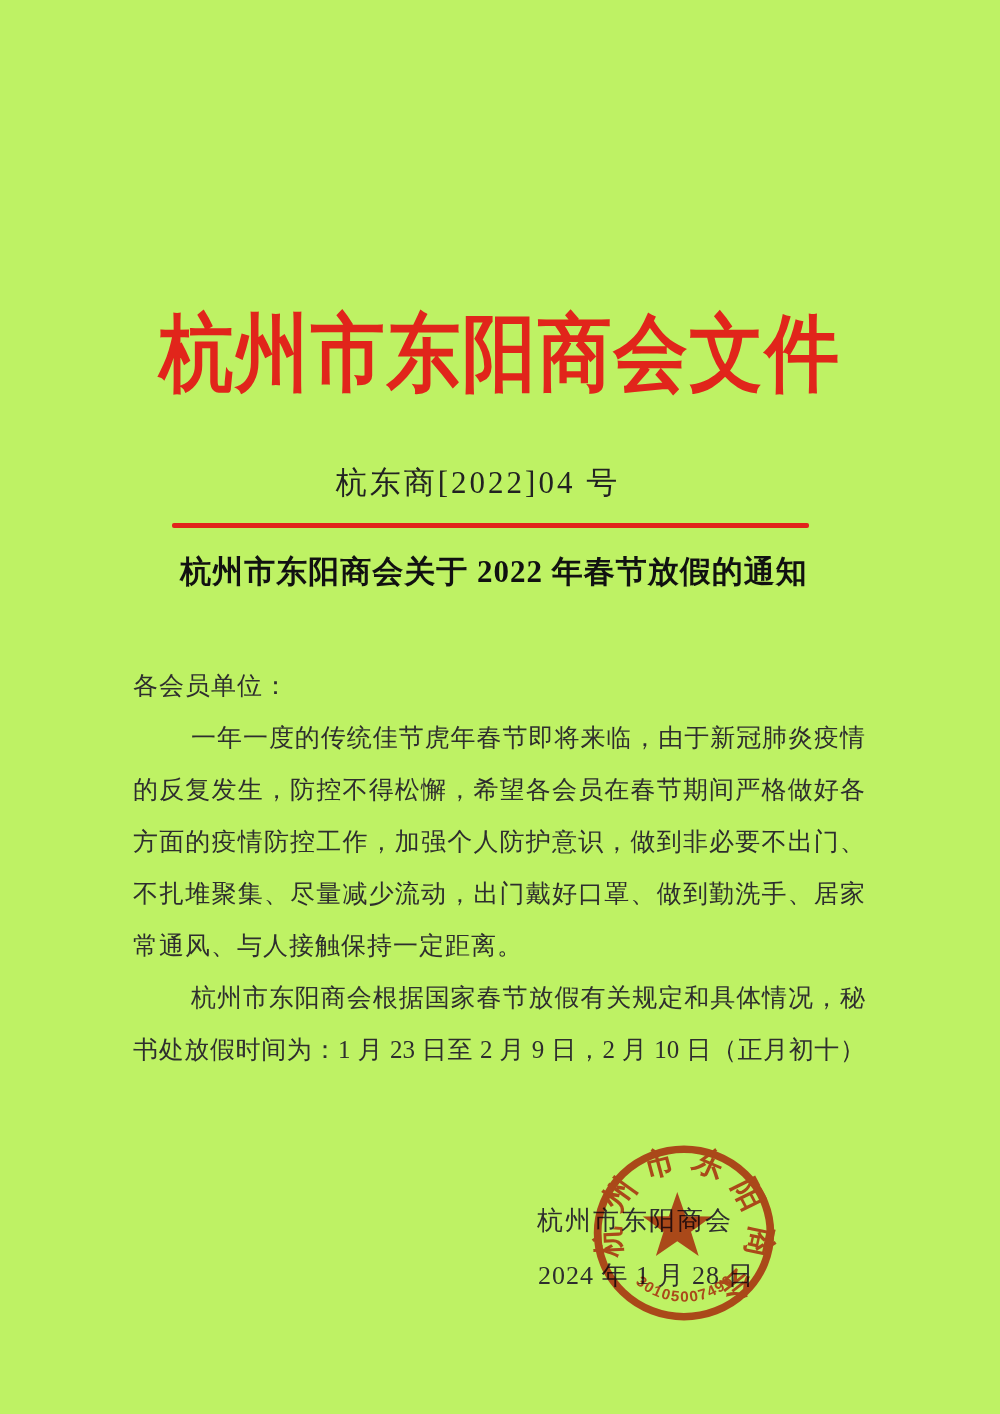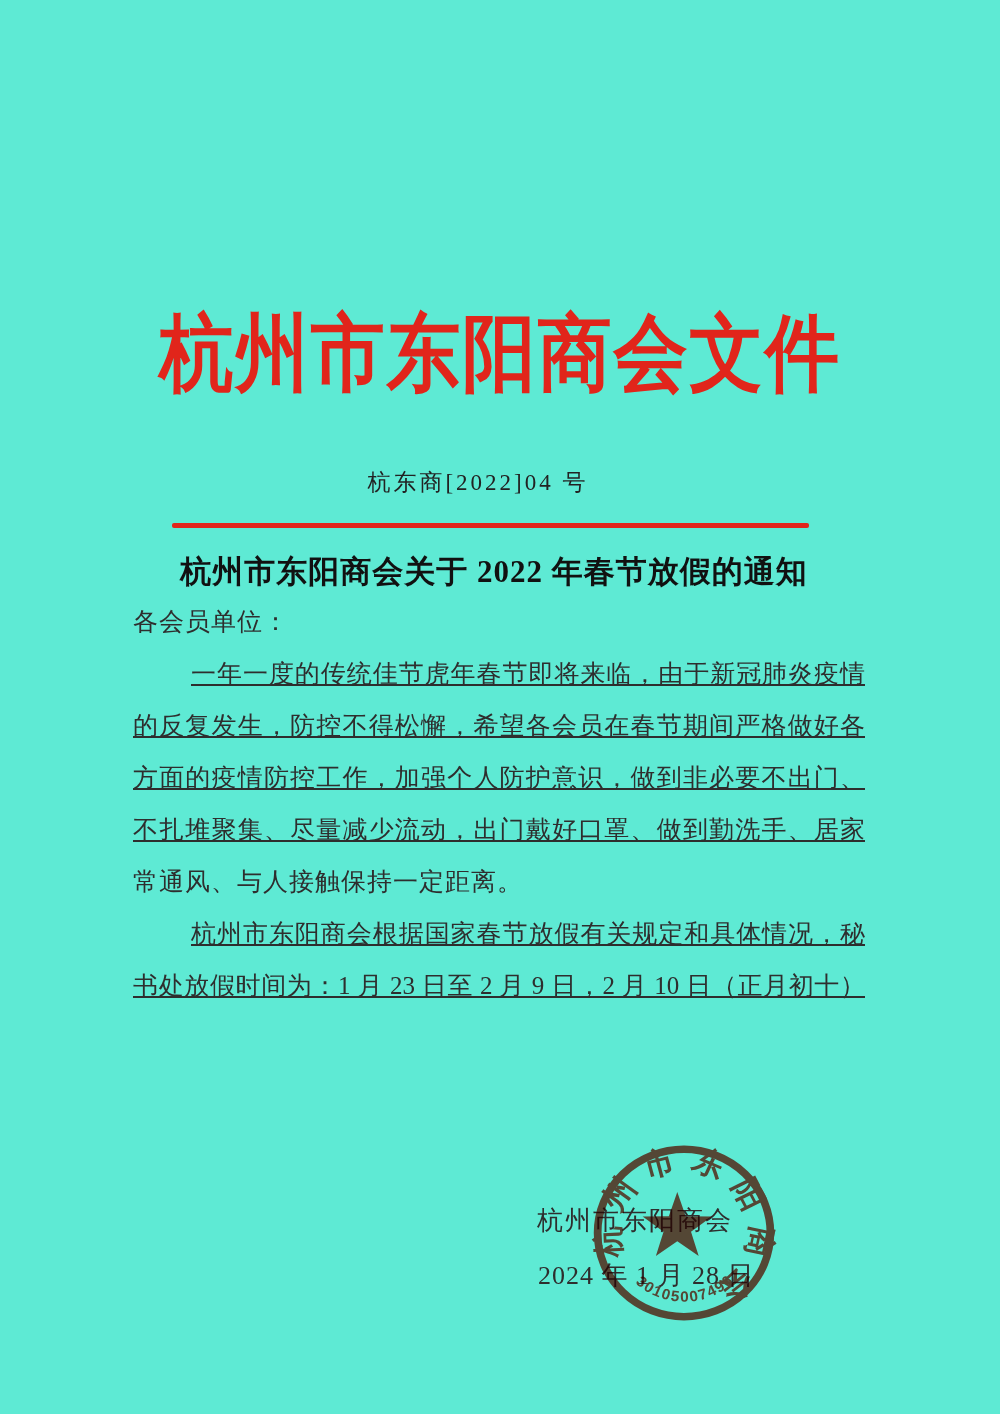--- a/index.html
+++ b/index.html
@@ -27,21 +27,21 @@
     transform: scaleX(0.88);
     transform-origin: 50% 50%;
     white-space: nowrap;
   }
   .doc-number {
     position: absolute;
     top: 465px; left: 0;
     width: 100%;
     text-align: center;
     padding-right: 44px;
-    font-size: 23px;
+    font-size: 31px;
     line-height: 36px;
     letter-spacing: 3px;
     color: #222222;
   }
   .red-divider {
     position: absolute;
     top: 523px; left: 172px;
     width: 637px; height: 5px;
     background: #e1251b;
     border-radius: 2px;
@@ -54,33 +54,32 @@
     padding-right: 12px;
     font-size: 31px;
     font-weight: bold;
     line-height: 44px;
     letter-spacing: 1px;
     color: #111111;
     white-space: nowrap;
   }
   .notice-body {
     position: absolute;
-    top: 596px; left: 133px;
+    top: 660px; left: 133px;
     width: 732px;
     font-size: 25px;
     line-height: 52px;
     color: #2e2e2e;
   }
   .line { white-space: nowrap; letter-spacing: 1px; }
   .line.fill {
     white-space: normal;
     text-align: justify;
     text-align-last: justify;
     letter-spacing: 0;
-    text-decoration: underline;
   }
   .line.indent { padding-left: 58px; }
   .line.contact { padding-left: 47px; letter-spacing: 1px; }
   .signature-org {
     position: absolute;
     top: 1206px; left: 537px;
     font-size: 26px;
     line-height: 30px;
     letter-spacing: 2px;
     color: #2e2e2e;
@@ -113,21 +112,21 @@
   .seal-serial-text {
     font-family: "Liberation Sans", "DejaVu Sans", sans-serif;
     font-weight: bold;
     font-size: 16px;
     letter-spacing: 1.5px;
   }
 </style>
 </head>
 <body>
 
-<div class="page" style="background: #5eead4;">
+<div class="page" style="background: #bef264;">
 
   <div class="banner-title" style="color: rgb(225, 37, 27);">杭州市东阳商会文件</div>
 
   <div class="doc-number">杭东商[2022]04 号</div>
 
   <div class="red-divider" style="background: rgb(225, 37, 27);"></div>
 
   <div class="notice-title">杭州市东阳商会关于 2022 年春节放假的通知</div>
 
   <div class="notice-body">

